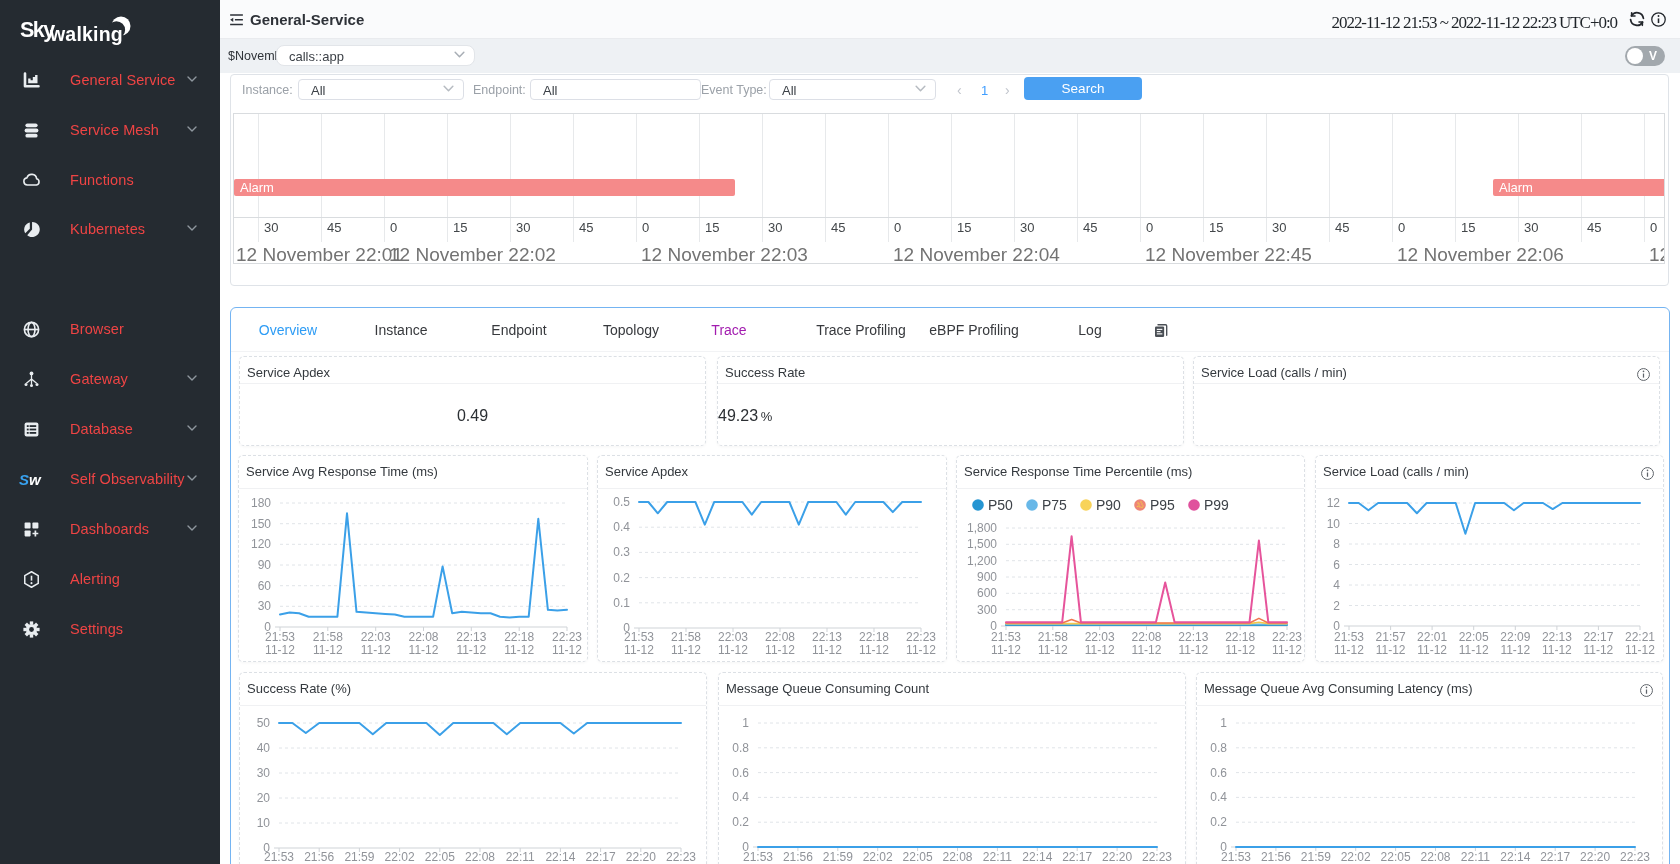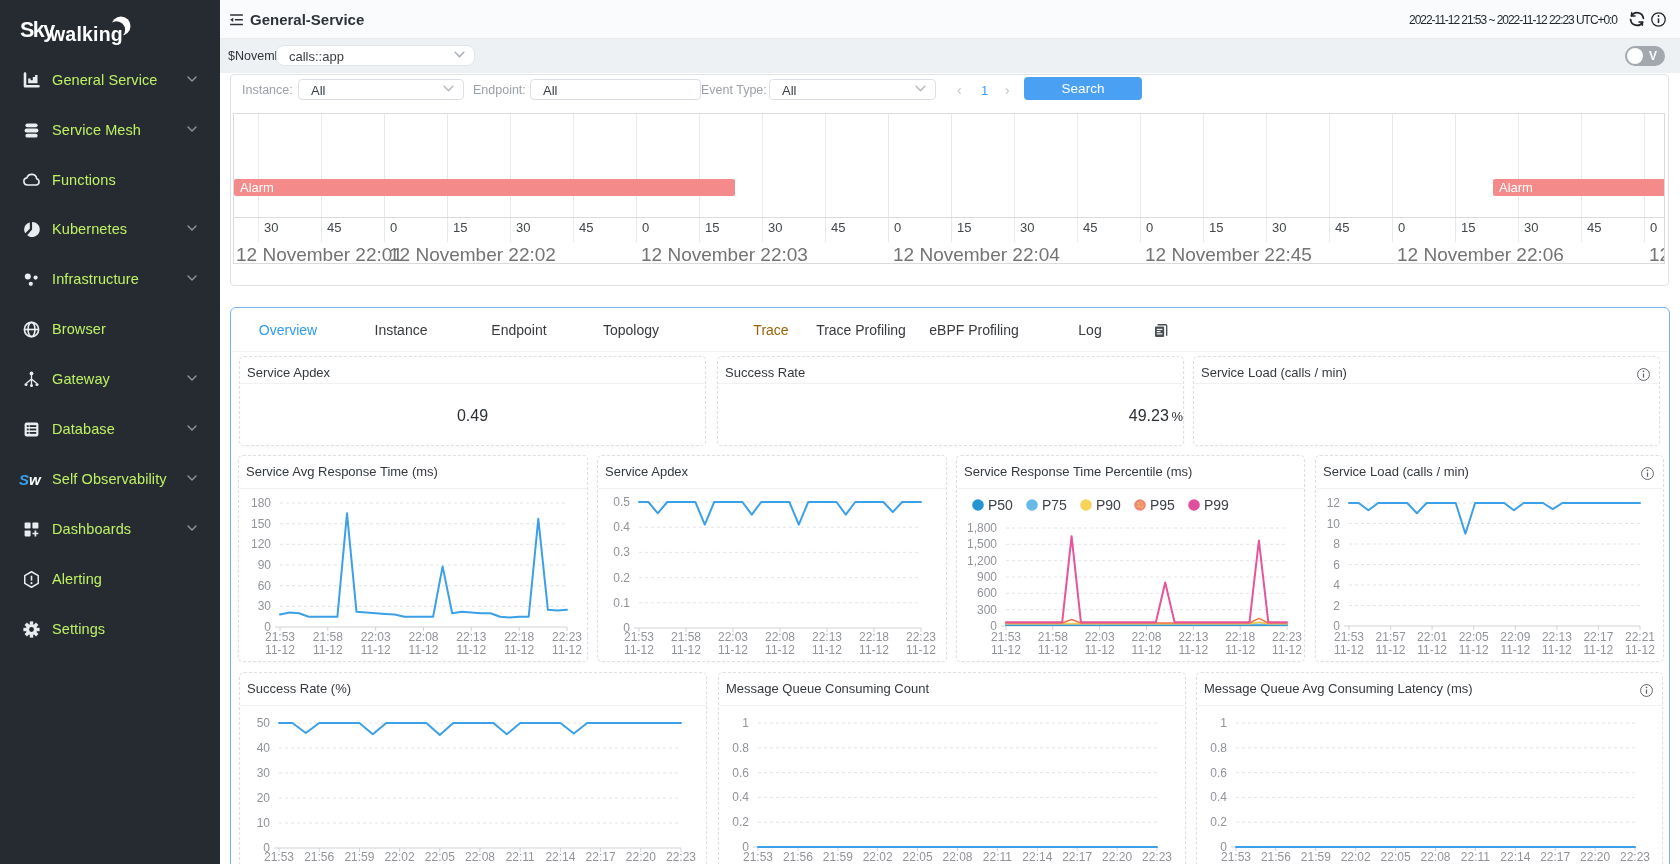--- a/index.html
+++ b/index.html
@@ -1,19 +1,19 @@
 <!DOCTYPE html>
 <html><head><meta charset="utf-8"><title>SkyWalking</title><style>
 *{margin:0;padding:0;box-sizing:border-box}
 html,body{width:1680px;height:864px;overflow:hidden;font-family:"Liberation Sans",sans-serif}
 #page{position:relative;width:1680px;height:864px;background:#fff;overflow:hidden}
 .abs{position:absolute}
 .sb{position:absolute;left:0;top:0;width:220px;height:864px;background:#252b31}
 .mi{position:absolute;left:0;width:220px;height:50px}
-.mi .lab{position:absolute;left:52px;top:50%;transform:translateY(-50%);font-size:14.5px;color:#bef264;letter-spacing:.1px}
+.mi .lab{position:absolute;left:70px;top:50%;transform:translateY(-50%);font-size:14.5px;color:#ef4444;letter-spacing:.1px}
 .mi .ic{position:absolute;left:22px;top:50%;transform:translateY(-50%);width:20px;height:20px;display:flex;align-items:center}
 .mi .chev{position:absolute;right:22px;top:50%;transform:translateY(-50%)}
 .hdr{position:absolute;left:220px;top:0;width:1460px;height:39px;background:#fafbfc;border-bottom:1px solid #e9ebee;background-image:radial-gradient(#eceef1 .7px,transparent .7px);background-size:4px 4px}
 .srow{position:absolute;left:220px;top:39px;width:1460px;height:34px;background:#eef1f4;background-image:radial-gradient(#dde0e4 .7px,transparent .7px);background-size:4px 4px}
 .epanel{position:absolute;left:230px;top:74px;width:1439px;height:212px;border:1px solid #dfe3e8;border-radius:4px;background-image:radial-gradient(#e9ebee .7px,transparent .7px);background-size:4px 4px}
 .bpanel{position:absolute;left:230px;top:307px;width:1440px;height:600px;border:1px solid #74b4f2;border-radius:6px;background:#fff}
 .card{position:absolute;background:#fff;border:1px dashed #dce0e5;border-radius:5px;box-shadow:0 1px 3px rgba(0,0,0,.04)}
 .card .ct{position:absolute;left:7px;top:8px;font-size:13px;color:#34393e}
 .card .csep{position:absolute;left:0;right:0;height:1px;background:#f0f1f3}
 .sel{position:absolute;background:#fff;border:1px solid #dcdfe6;border-radius:4px}
@@ -74,33 +74,20 @@
           <svg width="19" height="19" viewBox="0 0 20 20">
             <path d="M10.6 2a8 8 0 1 1-5.1 14.1L10.6 10z" fill="#e9edf0"></path>
             <path d="M8.2 9.2L3.4 14A7.6 7.6 0 0 1 8.2 2.6z" fill="#e9edf0"></path>
           </svg>
         </div>
         <div class="lab">Kubernetes</div>
         <div class="chev"><svg width="12" height="12" viewBox="0 0 12 12" fill="none">
             <path d="M2 4l4 4 4-4" stroke="#8f979e" stroke-width="1.4" stroke-linecap="round" stroke-linejoin="round"></path>
           </svg></div>
       </div>
-      <div class="mi" style="top:254px">
-        <div class="ic">
-          <svg width="19" height="19" viewBox="0 0 19 19">
-            <circle cx="5.8" cy="6.4" r="3" fill="#e9edf0"></circle>
-            <circle cx="13.6" cy="7.6" r="2.1" fill="#e9edf0"></circle>
-            <circle cx="8.8" cy="13.8" r="2.1" fill="#e9edf0"></circle>
-          </svg>
-        </div>
-        <div class="lab">Infrastructure</div>
-        <div class="chev"><svg width="12" height="12" viewBox="0 0 12 12" fill="none">
-            <path d="M2 4l4 4 4-4" stroke="#8f979e" stroke-width="1.4" stroke-linecap="round" stroke-linejoin="round"></path>
-          </svg></div>
-      </div>
       <div class="mi" style="top:304px">
         <div class="ic">
           <svg width="19" height="19" viewBox="0 0 24 24" fill="none" stroke="#e9edf0" stroke-width="2.1">
             <circle cx="12" cy="12" r="9"></circle>
             <ellipse cx="12" cy="12" rx="4.4" ry="9"></ellipse>
             <line x1="3" y1="12" x2="21" y2="12"></line>
           </svg>
         </div>
         <div class="lab">Browser</div>
       </div>
@@ -191,21 +178,21 @@
         </div>
         <div class="lab">Alerting</div>
       </div>
     </div>
     <div class="hdr">
       <div class="abs" style="left:8px;top:11px"><svg width="17" height="17" viewBox="0 0 1024 1024" fill="#2e3238">
           <path d="M896 192H128v96h768v-96zm0 288H416v96h480v-96zm0 288H128v96h768v-96z"></path>
           <path d="M318 400L128 528l190 128V400z"></path>
         </svg></div>
       <div class="abs" style="left:30px;top:11px;font-size:15px;font-weight:600;color:#2e3238">General-Service</div>
-      <div class="abs" style="right:63px;top:13px;font-family:Liberation Sans, sans-serif;font-size:12px;color:#1f2429;letter-spacing:-1.05px">2022-11-12 21:53 ~ 2022-11-12 22:23 UTC+0:0</div>
+      <div class="abs" style="right:63px;top:13px;font-family:Liberation Serif, serif;font-size:17px;color:#1f2429;letter-spacing:-1.05px">2022-11-12 21:53 ~ 2022-11-12 22:23 UTC+0:0</div>
       <div class="abs" style="right:34px;top:10px"><svg width="18" height="18" viewBox="0 0 24 24" fill="none" stroke="#22262b" stroke-width="2.4" stroke-linecap="round">
           <path d="M20.5 11a8.6 8.6 0 0 0-15.9-3.3"></path>
           <path d="M3.5 13a8.6 8.6 0 0 0 15.9 3.3"></path>
           <path d="M4.9 3.6v4.4h4.4" stroke-width="2.2"></path>
           <path d="M19.1 20.4V16h-4.4" stroke-width="2.2"></path>
         </svg></div>
       <div class="abs" style="right:13px;top:11px"><svg width="17" height="17" viewBox="0 0 24 24" fill="none">
           <circle cx="12" cy="12" r="9.5" stroke="#22262b" stroke-width="1.8"></circle>
           <line x1="12" y1="10.5" x2="12" y2="17" stroke="#22262b" stroke-width="2.2"></line>
           <circle cx="12" cy="7" r="1.3" fill="#22262b"></circle>
@@ -305,41 +292,41 @@
         <div class="majo" style="left:1163px">12 November 22:06</div>
         <div class="majo" style="left:1415px">12 November 22:07</div>
       </div>
     </div>
     <div class="bpanel">
       <div class="abs" style="left:0;top:0;width:1438px;height:44px;border-bottom:1px solid #f2f3f5"></div>
       <div class="tab" style="left:57px;color:#2d9cf5">Overview</div>
       <div class="tab" style="left:170px;color:#37393d">Instance</div>
       <div class="tab" style="left:288px;color:#37393d">Endpoint</div>
       <div class="tab" style="left:400px;color:#37393d">Topology</div>
-      <div class="tab" style="left:540px;color:#a16207">Trace</div>
+      <div class="tab" style="left:498px;color:#a21caf">Trace</div>
       <div class="tab" style="left:630px;color:#37393d">Trace Profiling</div>
       <div class="tab" style="left:743px;color:#37393d">eBPF Profiling</div>
       <div class="tab" style="left:859px;color:#37393d">Log</div>
       <div class="abs" style="left:921px;top:13px"><svg width="18" height="18" viewBox="0 0 24 24">
           <path d="M8 5h10a1.6 1.6 0 0 1 1.6 1.6V19" fill="none" stroke="#4a4f55" stroke-width="1.8" stroke-linecap="round"></path>
           <rect x="4" y="7.2" width="12.2" height="14" rx="1.6" fill="#4a4f55"></rect>
           <rect x="6.4" y="10.4" width="7.4" height="1.5" fill="#fff"></rect>
           <rect x="6.4" y="13.4" width="5" height="1.5" fill="#fff"></rect>
           <rect x="6.4" y="16.4" width="7.4" height="1.5" fill="#fff"></rect>
         </svg></div>
     </div>
     <div class="card" style="left:239px;top:356px;width:467px;height:90px">
       <div class="ct">Service Apdex</div>
       <div class="csep" style="top:26px"></div>
       <div class="abs" style="left:0;top:50px;width:100%;text-align:center;font-size:16px;color:#2b2f33">0.49</div>
     </div>
     <div class="card" style="left:717px;top:356px;width:467px;height:90px">
       <div class="ct">Success Rate</div>
       <div class="csep" style="top:26px"></div>
-      <div class="abs" style="left:0;top:50px;width:100%;text-align:right;font-size:16px;color:#2b2f33">49.23<span style="font-size:13px;color:#2b2f33"> %</span></div>
+      <div class="abs" style="left:0;top:50px;width:100%;text-align:left;font-size:16px;color:#2b2f33">49.23<span style="font-size:13px;color:#2b2f33"> %</span></div>
     </div>
     <div class="card" style="left:1193px;top:356px;width:467px;height:90px">
       <div class="ct">Service Load (calls / min)</div>
       <div class="csep" style="top:26px"></div>
       <div class="abs" style="right:8px;top:10px"><svg width="15" height="15" viewBox="0 0 24 24" fill="none">
           <circle cx="12" cy="12" r="9.5" stroke="#5f646a" stroke-width="1.6"></circle>
           <line x1="12" y1="10.5" x2="12" y2="17" stroke="#5f646a" stroke-width="2.0"></line>
           <circle cx="12" cy="7" r="1.3" fill="#5f646a"></circle>
         </svg></div>
     </div>

